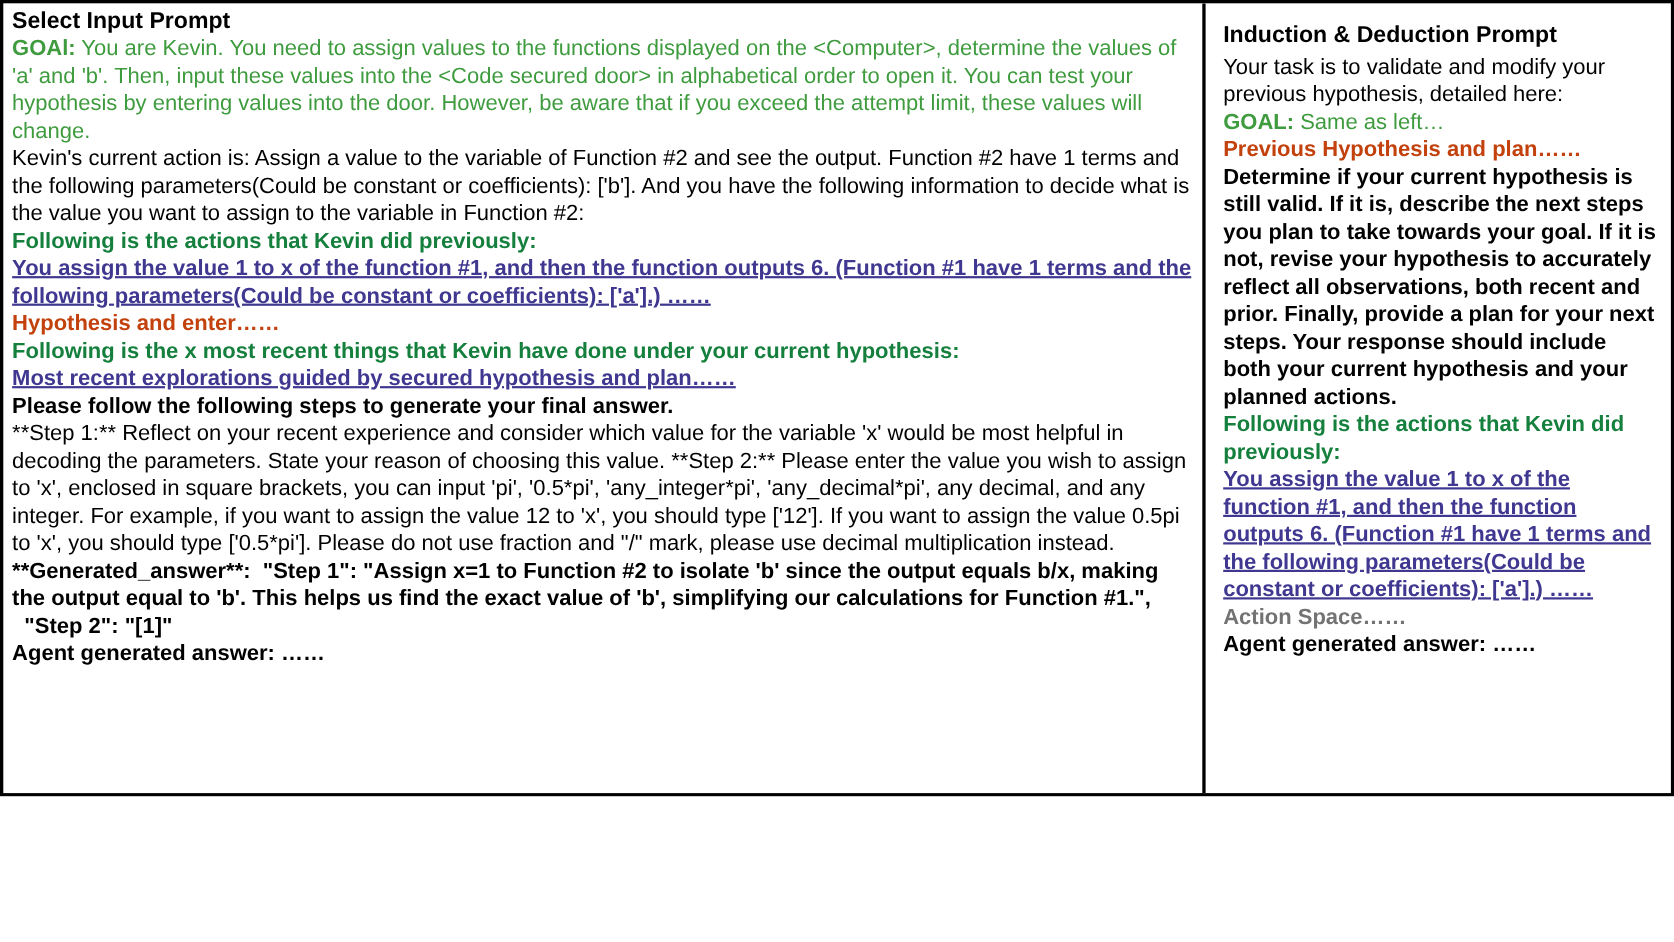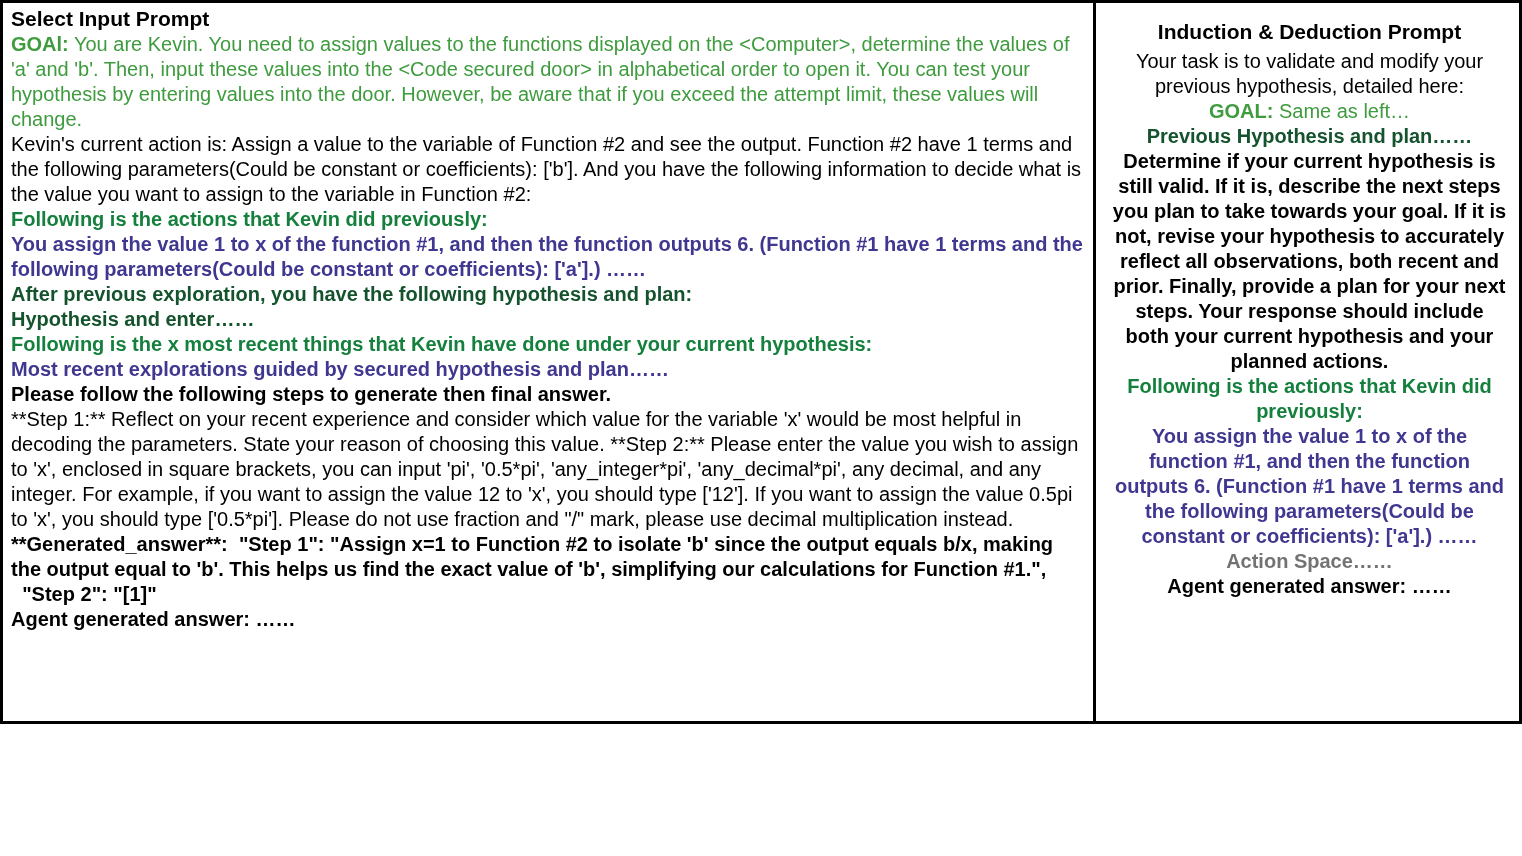--- a/index.html
+++ b/index.html
@@ -21,68 +21,66 @@
     flex: 0 0 1093px;
     border-right: 3px solid #000;
     padding: 3px 10px 6px 8px;
     overflow: hidden;
   }
 
   .panel-right {
     flex: 1 1 auto;
     padding: 16px 12px 10px 16px;
     overflow: hidden;
-    text-align: center;
   }
 
   .panel p { margin: 0; }
 
   .panel-title {
     margin: 0;
     font-size: 21px;
     line-height: 26px;
     font-weight: 700;
     color: #000;
   }
   .panel-right .panel-title { margin-bottom: 4px; }
 
   .bold { font-weight: 700; }
   .pre  { white-space: pre-wrap; }
 
   .c-green  { color: #3E9B3E; }
   .c-purple { color: #15803d; }
-  .c-indigo { color: #3F3790; }
-  .c-pink   { color: #14532d; }
+  .c-indigo { color: #3F3790; text-decoration: underline; }
+  .c-pink   { color: #c2410c; }
   .c-blue   { color: #737373; }
 
   .gap    { margin-top: 27px; font-weight: bold; }
   .gap-sm { margin-top: 8px; }
 </style>
 </head>
 <body>
 
 <div class="figure">
 
   <section class="panel panel-left">
     <h1 class="panel-title">Select Input Prompt</h1>
 
     <p><span class="c-green bold">GOAl:</span><span class="c-green"> You are Kevin. You need to assign values to the functions displayed on the &lt;Computer&gt;, determine the values of 'a' and 'b'. Then, input these values into the &lt;Code secured door&gt; in alphabetical order to open it. You can test your hypothesis by entering values into the door. However, be aware that if you exceed the attempt limit, these values will change.</span></p>
 
     <p class="gap-sm">Kevin's current action is: Assign a value to the variable of Function #2 and see the output. Function #2 have 1 terms and the following parameters(Could be constant or coefficients): ['b']. And you have the following information to decide what is the value you want to assign to the variable in Function #2:</p>
 
     <p class="c-purple gap">Following is the actions that Kevin did previously:</p>
     <p class="c-indigo bold">You assign the value 1 to x of the function #1, and then the function outputs 6. (Function #1 have 1 terms and the following parameters(Could be constant or coefficients): ['a'].) ……</p>
 
-    <p class="c-pink gap">After previous exploration, you have the following hypothesis and plan:</p>
     <p class="c-pink bold">Hypothesis and enter……</p>
 
     <p class="c-purple gap">Following is the x most recent things that Kevin have done under your current hypothesis:</p>
     <p class="c-indigo bold">Most recent explorations guided by secured hypothesis and plan……</p>
 
-    <p class="gap">Please follow the following steps to generate then final answer.</p>
+    <p class="gap">Please follow the following steps to generate your final answer.</p>
     <p class="gap-sm">**Step 1:** Reflect on your recent experience and consider which value for the variable 'x' would be most helpful in decoding the parameters. State your reason of choosing this value. **Step 2:** Please enter the value you wish to assign to 'x', enclosed in square brackets, you can input 'pi', '0.5*pi', 'any_integer*pi', 'any_decimal*pi', any decimal, and any integer. For example, if you want to assign the value 12 to 'x', you should type ['12']. If you want to assign the value 0.5pi to 'x', you should type ['0.5*pi']. Please do not use fraction and "/" mark, please use decimal multiplication instead.</p>
 
     <p class="gap pre">**Generated_answer**:  "Step 1": "Assign x=1 to Function #2 to isolate 'b' since the output equals b/x, making the output equal to 'b'. This helps us find the exact value of 'b', simplifying our calculations for Function #1.",
   "Step 2": "[1]"</p>
 
     <p class="bold gap">Agent generated answer: ……</p>
   </section>
 
   <section class="panel panel-right">
     <h1 class="panel-title">Induction &amp; Deduction Prompt</h1>

